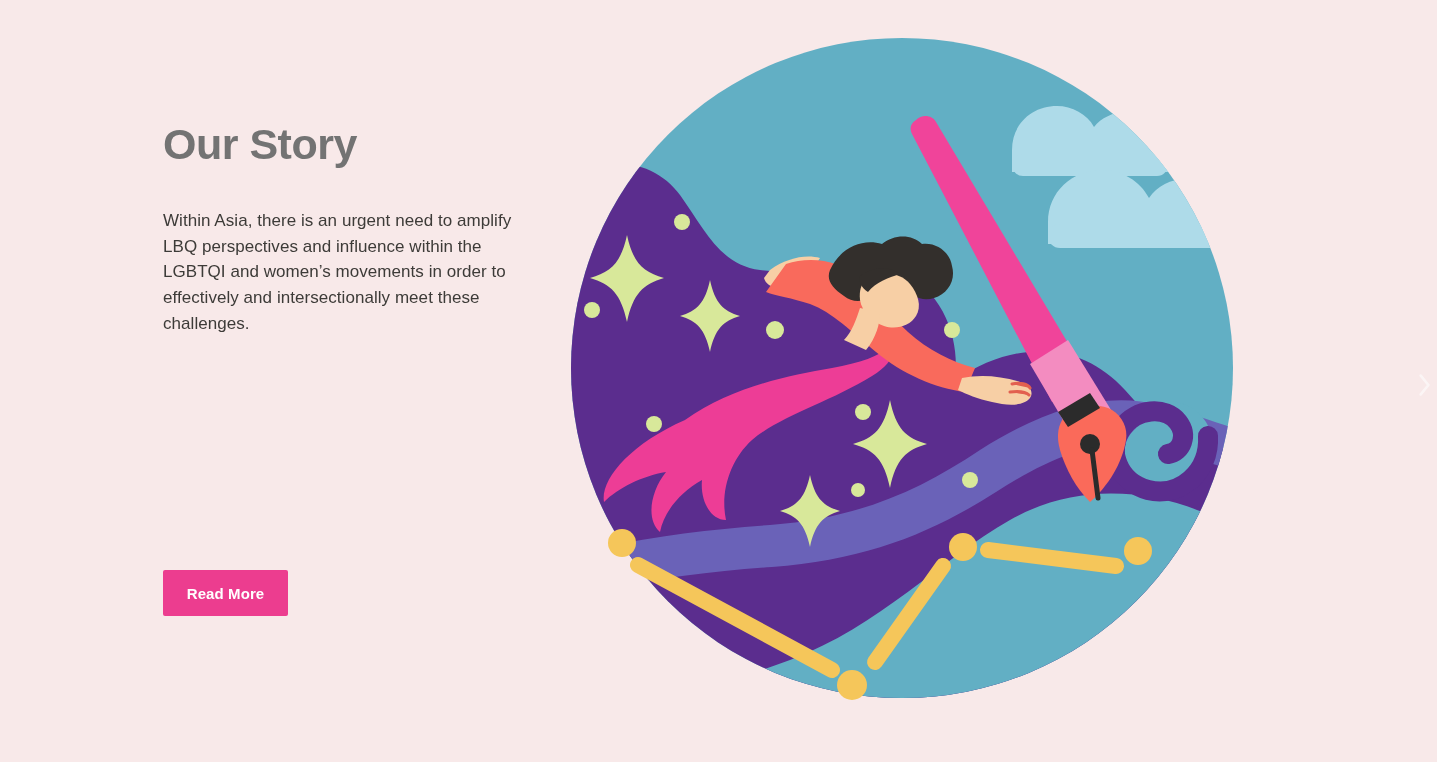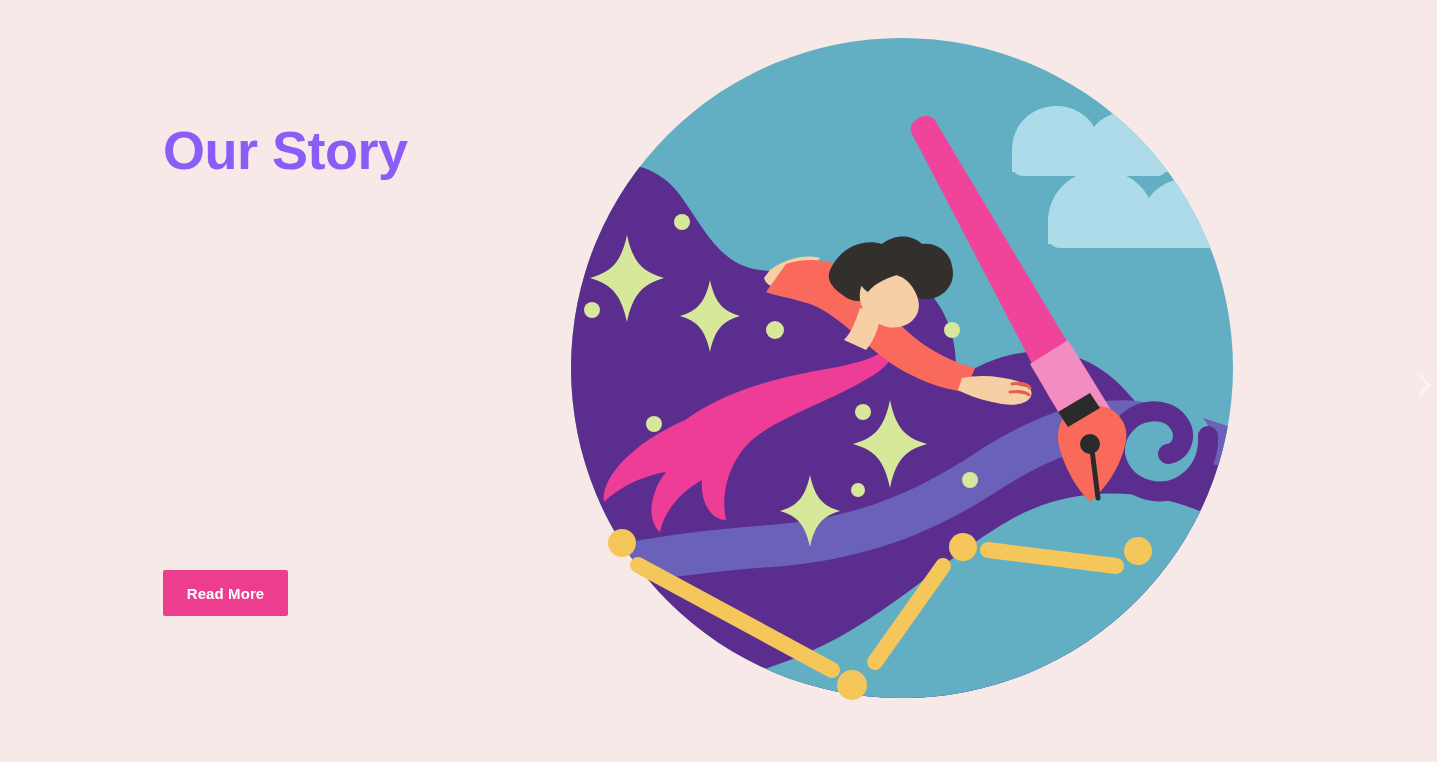--- a/index.html
+++ b/index.html
@@ -24,25 +24,25 @@
 
   
   .text-col {
     position: absolute;
     left: 163px;
     top: 122px;
     width: 380px;
   }
   .page-title {
     margin: 0;
-    font-size: 54px;
+    font-size: 43px;
     line-height: 1.05;
     font-weight: 700;
     letter-spacing: -0.5px;
-    color: #8b5cf6;
+    color: #737373;
   }
   .story-paragraph {
     margin: 0;
     width: 352px;
     font-size: 17px;
     line-height: 25.6px;
     color: #3d3b38;
     letter-spacing: 0.05px;
   }
   .para-1 { margin-top: 41px; }
@@ -97,20 +97,21 @@
   .carousel-next svg { display: block; }
 </style>
 </head>
 <body>
 
 <div class="hero">
 
   <div class="text-col">
     <h1 class="page-title">Our Story</h1>
 
+    <p class="story-paragraph para-1">Within Asia, there is an urgent need to amplify LBQ perspectives and influence within the LGBTQI and women’s movements in order to effectively and intersectionally meet these challenges.</p>
 
   </div>
 
   <button class="read-more-button">Read More</button>
 
   <div class="illustration">
     <svg viewBox="0 0 720 700" xmlns="http://www.w3.org/2000/svg" role="img">
       <defs>
         <clipPath id="circleClip">
           <ellipse cx="342" cy="348" rx="331" ry="330"></ellipse>

